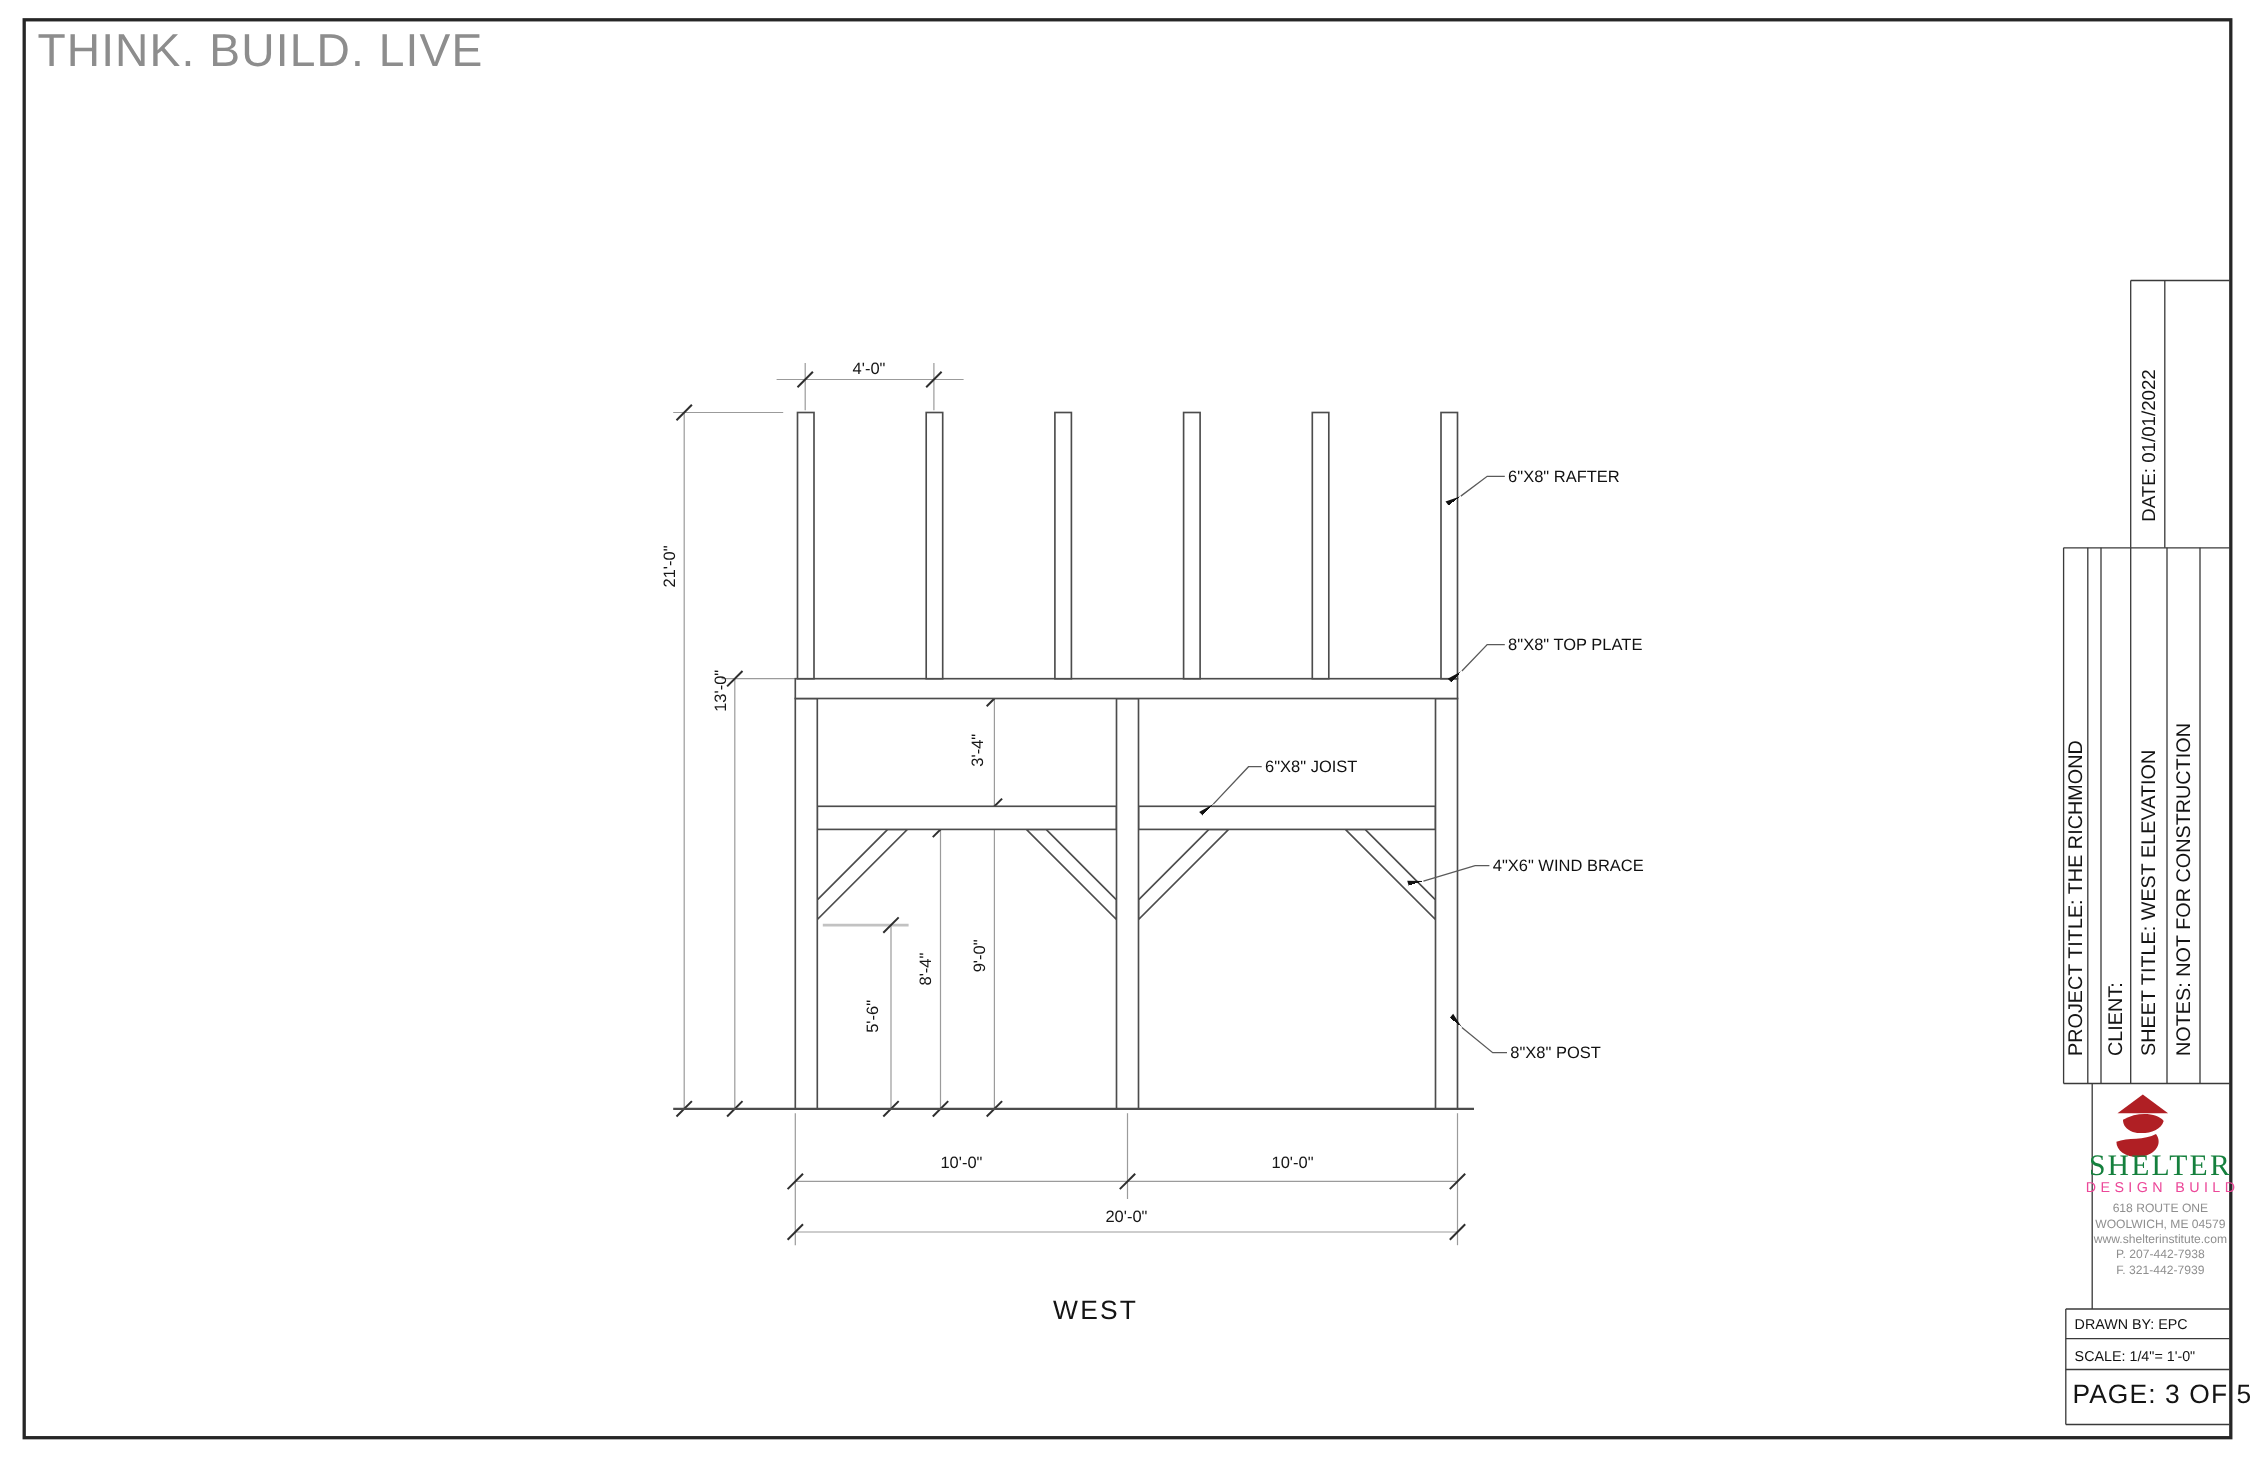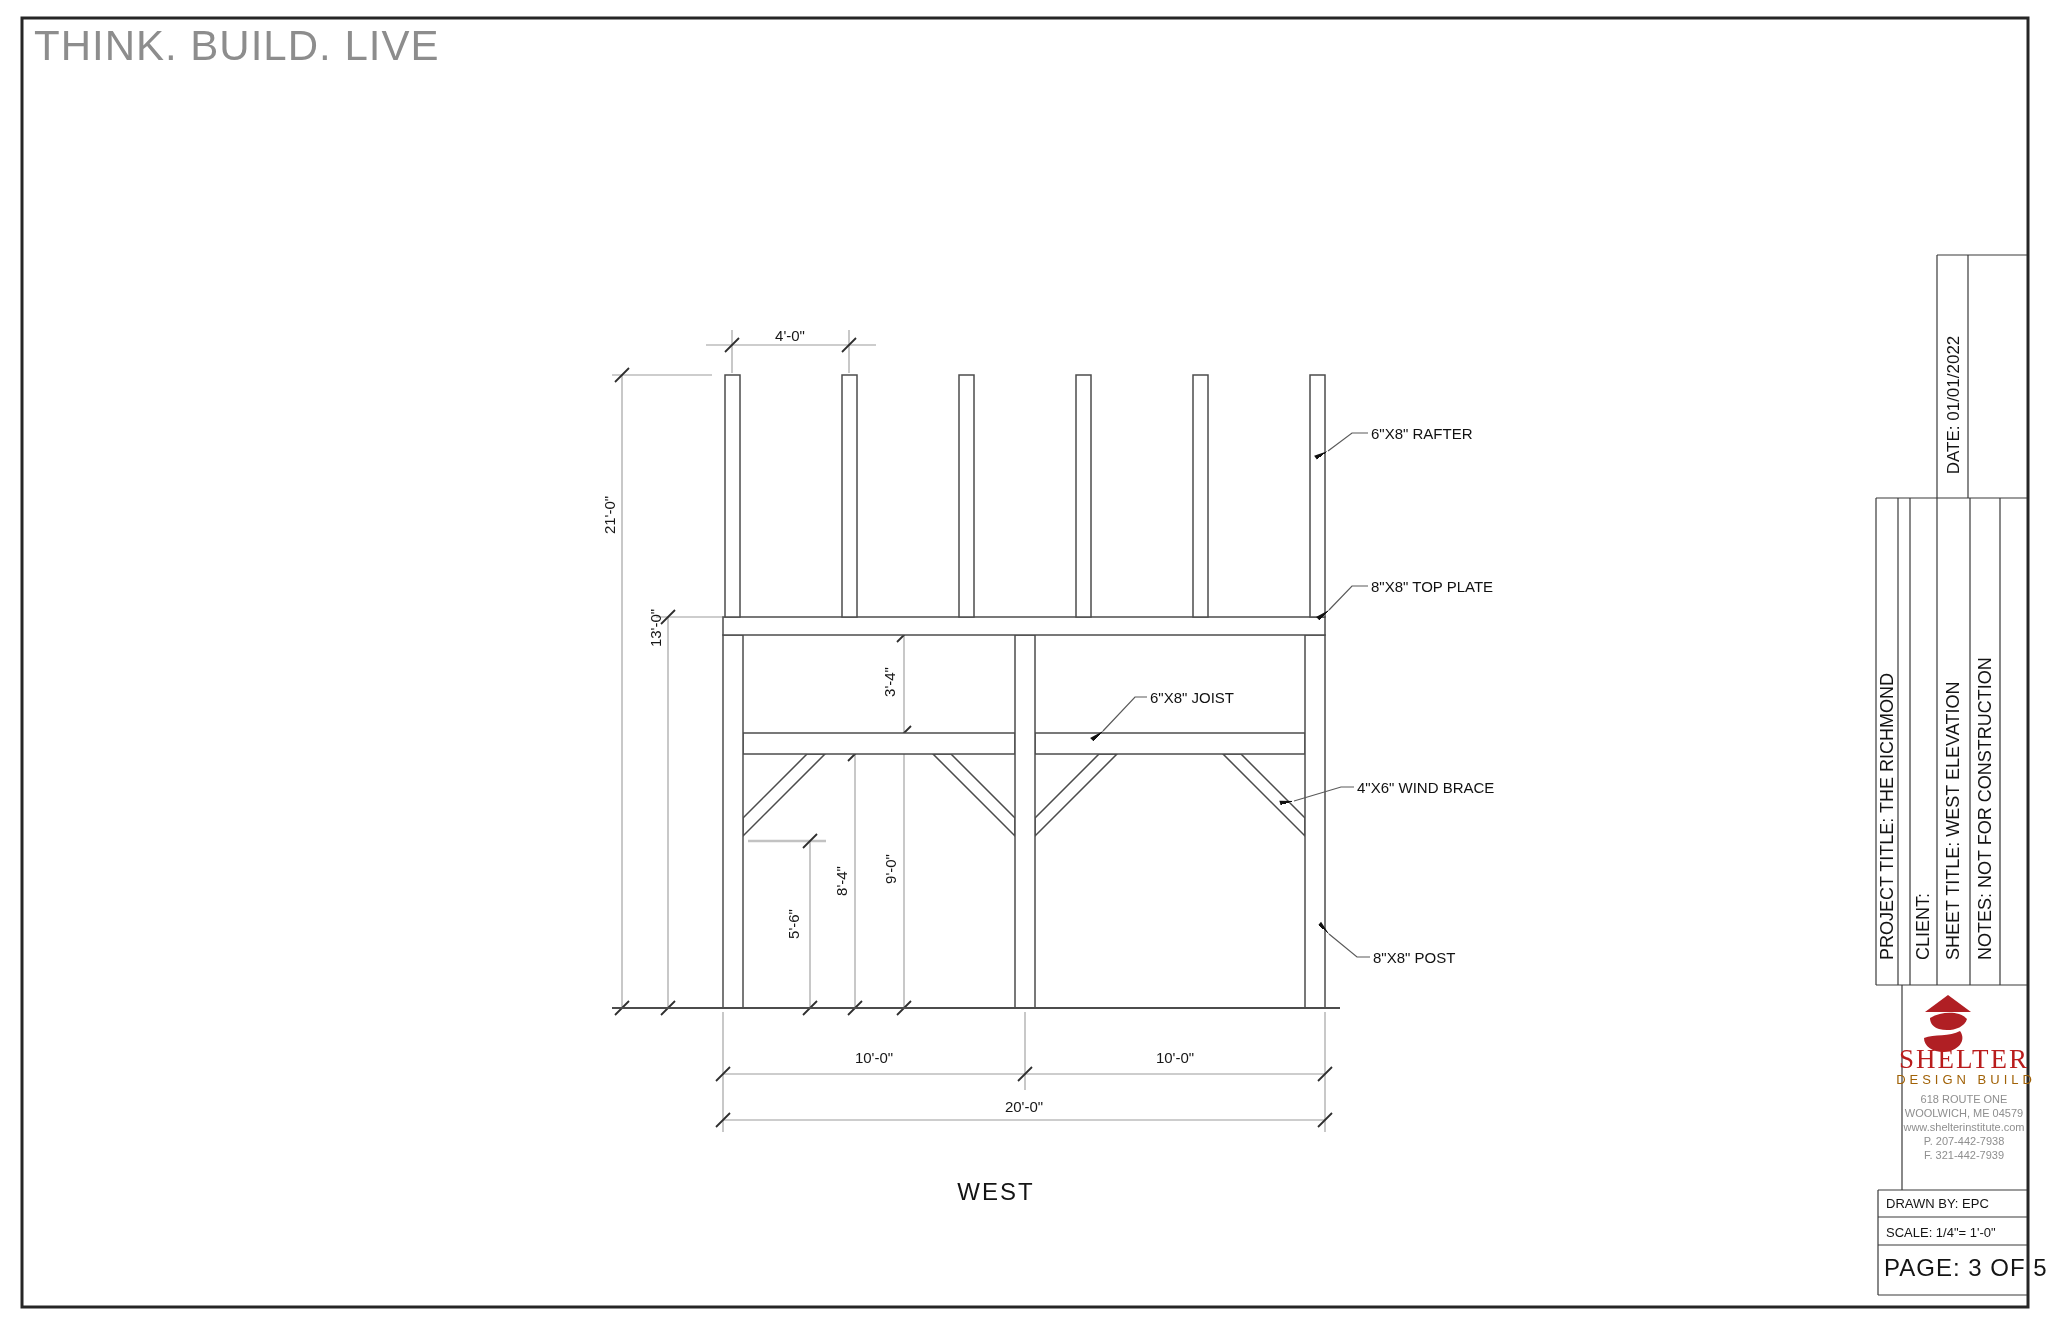--- a/index.html
+++ b/index.html
@@ -9,22 +9,22 @@
   .txt{position:absolute;white-space:nowrap;}
   .hc{transform:translateX(-50%);}
   .vc{transform-origin:0 0;transform:rotate(-90deg) translateX(-50%);}
   .vb{transform-origin:0 0;transform:rotate(-90deg);}
   .dim{font-size:15px;color:#171717;}
   .lbl{font-size:15px;color:#111;}
   .tagline{font-size:42px;color:#8d8d8d;letter-spacing:1px;}
   .west{font-size:24px;letter-spacing:2px;color:#141414;}
   .tb{font-size:18px;color:#141414;}
   .tb-date{font-size:17px;}
-  .logo-name{font-family:"Liberation Serif", serif;font-size:27px;letter-spacing:2px;color:#b91c1c;}
-  .logo-tag{font-size:13px;letter-spacing:4px;color:#a16207;}
+  .logo-name{font-family:"Liberation Serif", serif;font-size:27px;letter-spacing:2px;color:#15803d;}
+  .logo-tag{font-size:13px;letter-spacing:4px;color:#ec4899;}
   .addr{font-size:11px;line-height:14px;color:#8f8f8f;text-align:center;}
   .row-sm{font-size:13px;color:#141414;}
   .row-lg{font-size:24px;letter-spacing:1px;color:#141414;}
 </style>
 </head>
 <body>
 
 <div id="sheet">
 
   <svg id="linework" width="2048" height="1325" viewBox="0 0 2048 1325">

